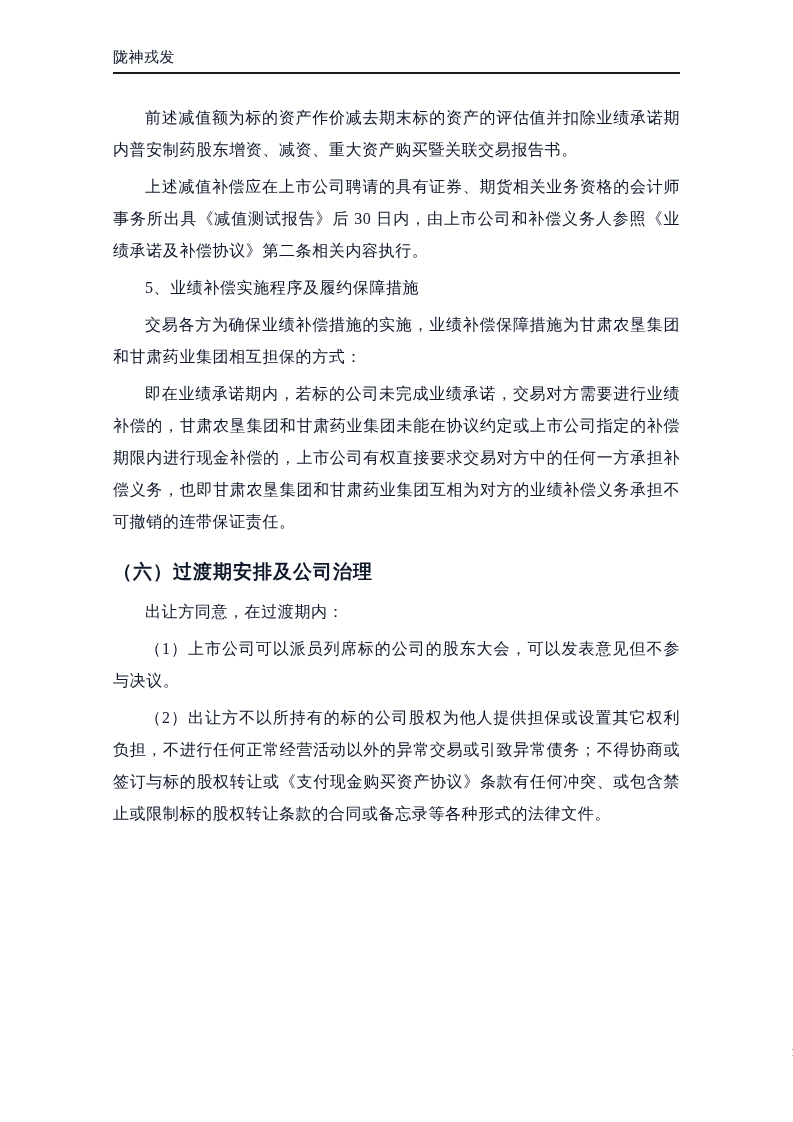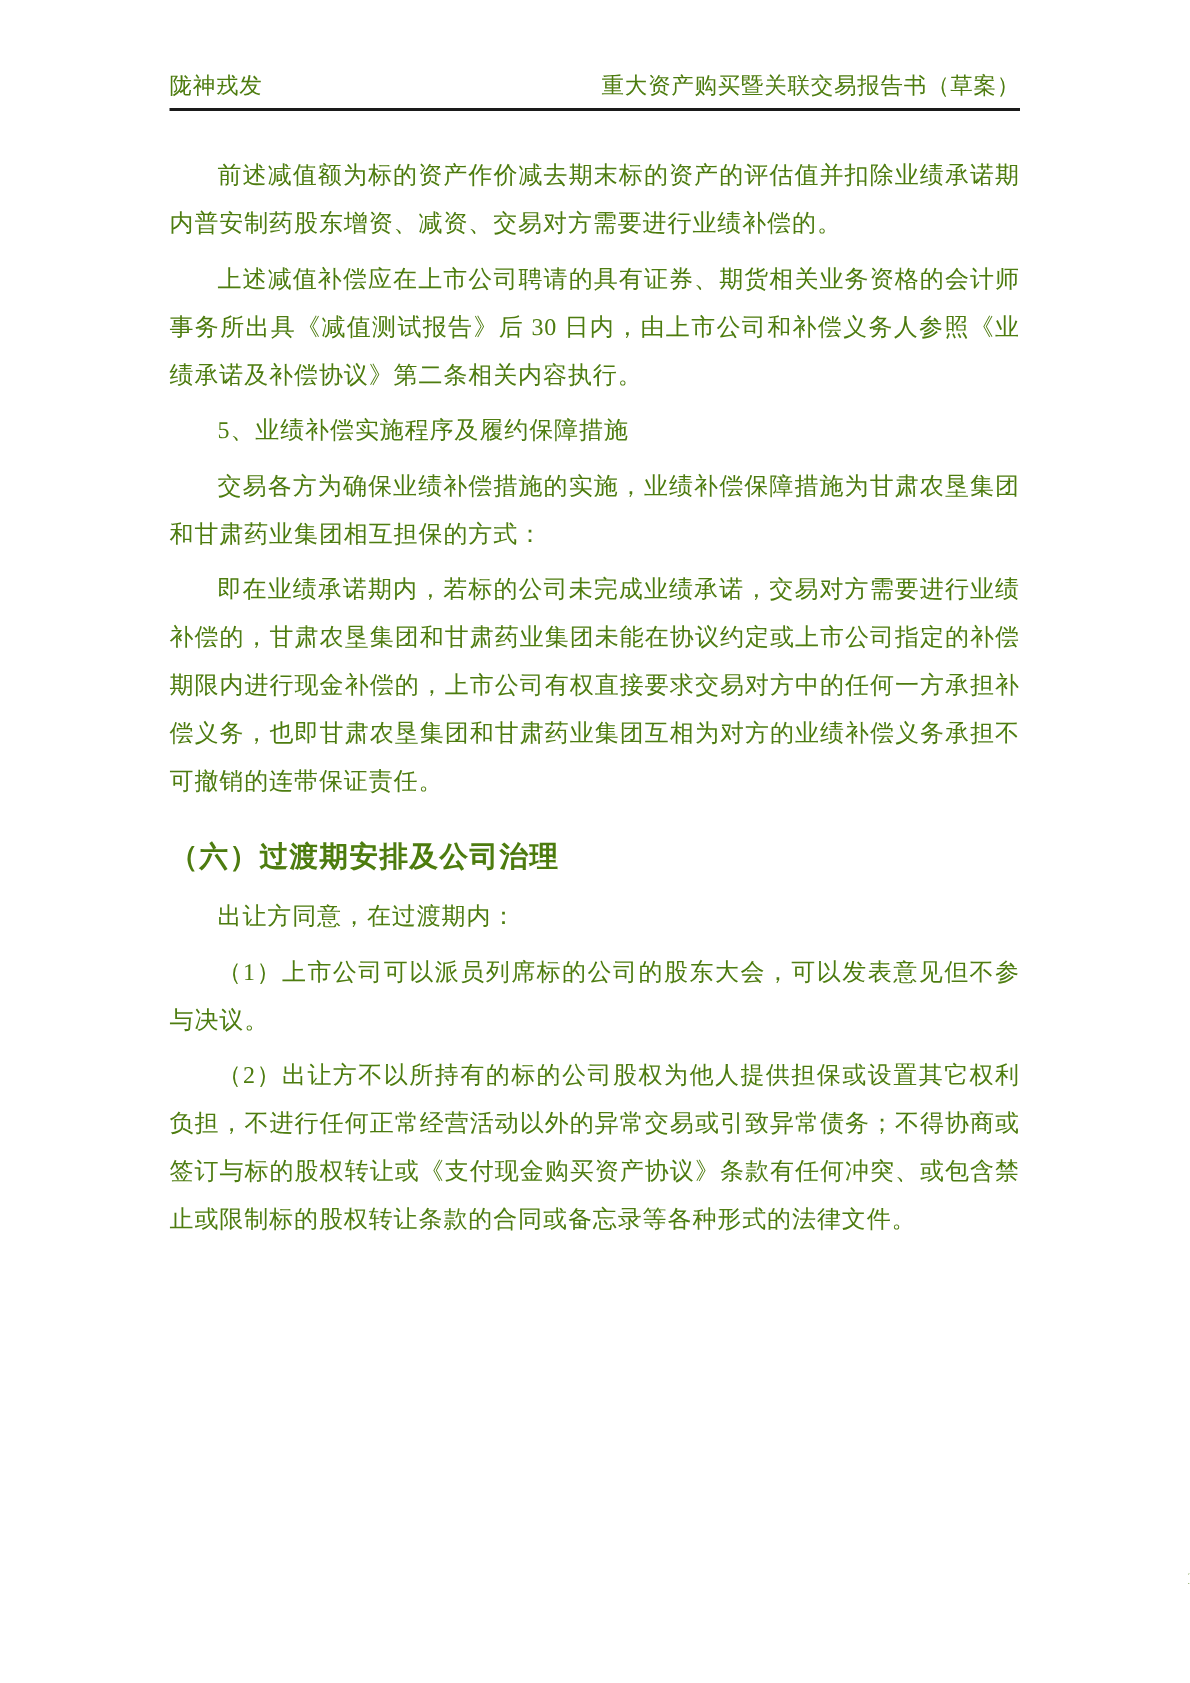--- a/index.html
+++ b/index.html
@@ -8,21 +8,21 @@
     background: #ffffff;
   }
   .page {
     position: relative;
     width: 793px;
     height: 1122px;
     background: #ffffff;
     box-sizing: border-box;
     padding: 48px 113px 0 113px;
     font-family: "Liberation Serif", "DejaVu Serif", serif;
-    color: #4d7c0f;
+    color: #0f172a;
     overflow: hidden;
   }
   .header {
     display: flex;
     justify-content: space-between;
     align-items: flex-end;
     font-size: 15px;
     padding-bottom: 5px;
     border-bottom: 2px solid #1a1a1a;
     letter-spacing: 0.5px;
@@ -60,25 +60,24 @@
     font-size: 12px;
   }
 </style>
 </head>
 <body>
 
 <div class="page">
 
   <div class="header">
     <span>陇神戎发</span>
-    <span>重大资产购买暨关联交易报告书（草案）</span>
   </div>
 
   <div class="body">
-    <p class="para">前述减值额为标的资产作价减去期末标的资产的评估值并扣除业绩承诺期内普安制药股东增资、减资、交易对方需要进行业绩补偿的。</p>
+    <p class="para">前述减值额为标的资产作价减去期末标的资产的评估值并扣除业绩承诺期内普安制药股东增资、减资、重大资产购买暨关联交易报告书。</p>
     <p class="para">上述减值补偿应在上市公司聘请的具有证券、期货相关业务资格的会计师事务所出具《减值测试报告》后 30 日内，由上市公司和补偿义务人参照《业绩承诺及补偿协议》第二条相关内容执行。</p>
     <p class="subheading">5、业绩补偿实施程序及履约保障措施</p>
     <p class="para">交易各方为确保业绩补偿措施的实施，业绩补偿保障措施为甘肃农垦集团和甘肃药业集团相互担保的方式：</p>
     <p class="para">即在业绩承诺期内，若标的公司未完成业绩承诺，交易对方需要进行业绩补偿的，甘肃农垦集团和甘肃药业集团未能在协议约定或上市公司指定的补偿期限内进行现金补偿的，上市公司有权直接要求交易对方中的任何一方承担补偿义务，也即甘肃农垦集团和甘肃药业集团互相为对方的业绩补偿义务承担不可撤销的连带保证责任。</p>
     <h2 class="heading1">（六）过渡期安排及公司治理</h2>
     <p class="para">出让方同意，在过渡期内：</p>
     <p class="para">（1）上市公司可以派员列席标的公司的股东大会，可以发表意见但不参与决议。</p>
     <p class="para">（2）出让方不以所持有的标的公司股权为他人提供担保或设置其它权利负担，不进行任何正常经营活动以外的异常交易或引致异常债务；不得协商或签订与标的股权转让或《支付现金购买资产协议》条款有任何冲突、或包含禁止或限制标的股权转让条款的合同或备忘录等各种形式的法律文件。</p>
   </div>
 

